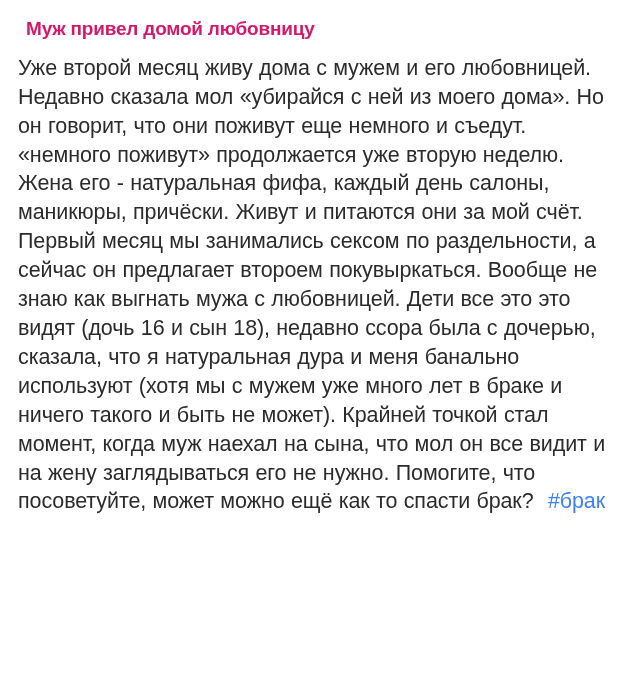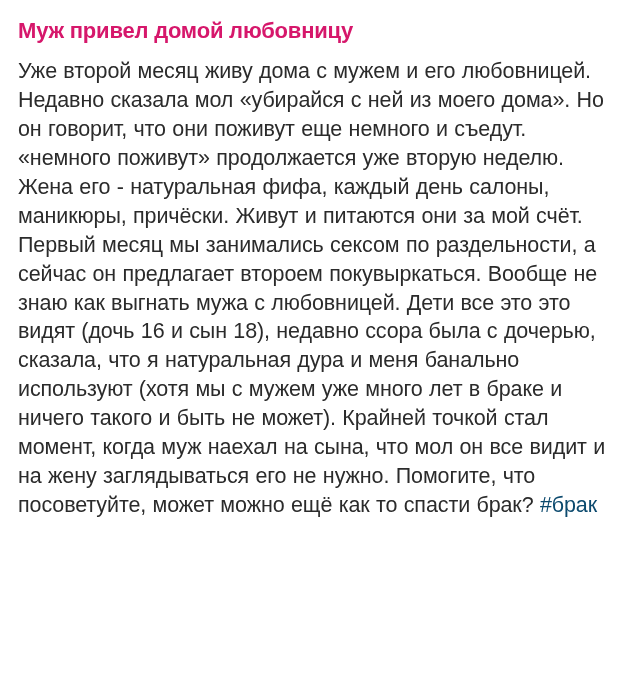--- a/index.html
+++ b/index.html
@@ -15,38 +15,39 @@
   }
   .page {
     width: 640px;
     height: 684px;
     box-sizing: border-box;
     padding: 14px 18px 0 18px;
     background: #ffffff;
     position: relative;
   }
   .title {
-    font-size: 22px;
+    font-size: 19px;
     font-weight: bold;
     color: #d6176b;
     line-height: 1.15;
     letter-spacing: -0.2px;
-    margin: 4px 0 14px 0;
+    margin: 4px 0 14px 8px;
     white-space: nowrap;
   }
   .body-text {
     font-size: 21.5px;
     line-height: 1.345;
     color: #2b2b2b;
     text-align: left;
     letter-spacing: -0.1px;
     word-spacing: 0.5px;
   }
   .hashtag {
-    color: #0c4a6e;
+    color: #3b82f6;
+    margin-left: 8px;
   }
 </style>
 </head>
 <body>
 
 <div class="page">
   <h1 class="title">Муж привел домой любовницу</h1>
   <div class="body-text">
     <span>Уже второй месяц живу дома с мужем и его любовницей. Недавно сказала мол «убирайся с ней из моего дома». Но он говорит, что они поживут еще немного и съедут. «немного поживут» продолжается уже вторую неделю. Жена его - натуральная фифа, каждый день салоны, маникюры, причёски. Живут и питаются они за мой счёт. Первый месяц мы занимались сексом по раздельности, а сейчас он предлагает второем покувыркаться. Вообще не знаю как выгнать мужа с любовницей. Дети все это это видят (дочь 16 и сын 18), недавно ссора была с дочерью, сказала, что я натуральная дура и меня банально используют (хотя мы с мужем уже много лет в браке и ничего такого и быть не может). Крайней точкой стал момент, когда муж наехал на сына, что мол он все видит и на жену заглядываться его не нужно. Помогите, что посоветуйте, может можно ещё как то спасти брак?</span>
     <span class="hashtag">#брак</span>

